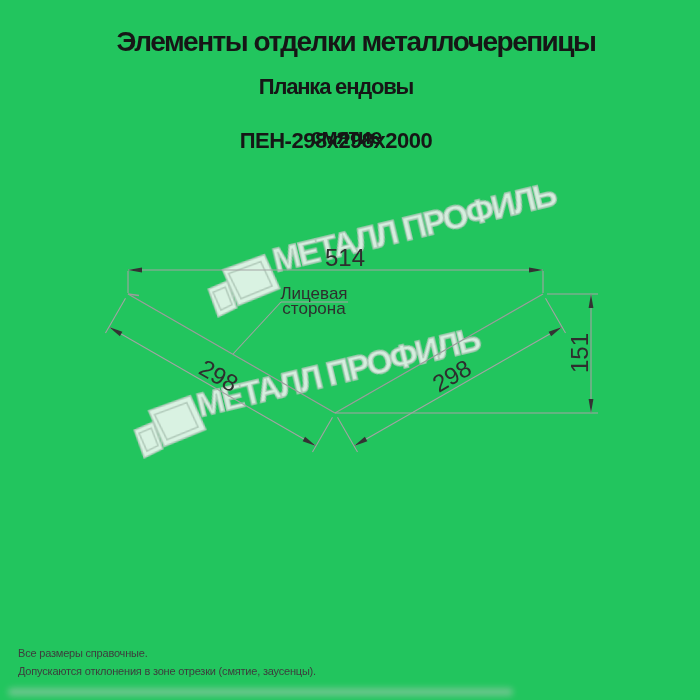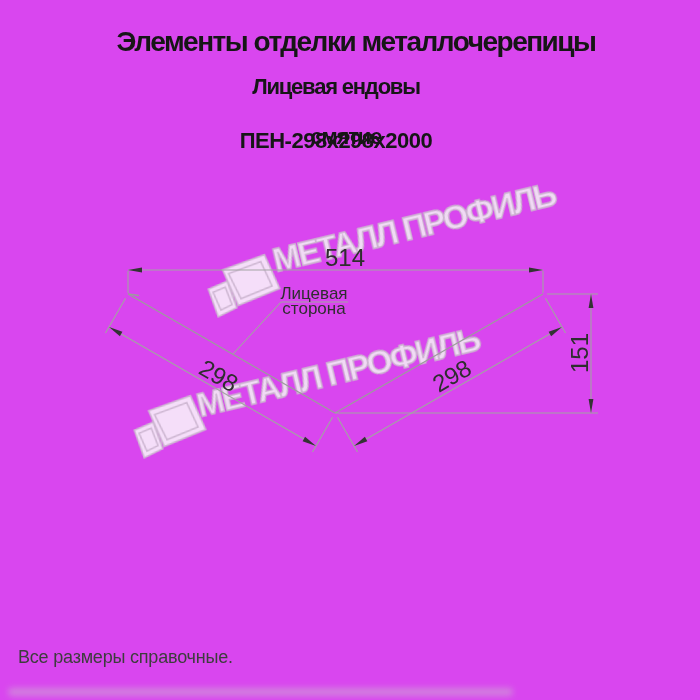--- a/index.html
+++ b/index.html
@@ -1,46 +1,46 @@
 <!DOCTYPE html>
 <html><head>
 <meta charset="utf-8">
 <style>
   html,body{margin:0;padding:0;background:#fff;}
   #app{
-    position:relative;width:700px;height:700px;background:#d946ef;overflow:hidden;
+    position:relative;width:700px;height:700px;background:#22c55e;overflow:hidden;
     font-family:"Liberation Sans", sans-serif;
     filter:blur(0.3px);
   }
   .hdr{position:absolute;left:0;width:700px;text-align:center;color:#161616;font-weight:bold;white-space:pre;}
   .title{top:26px;font-size:28px;letter-spacing:-1.5px;transform:translateX(6px);}
   .subtitle{top:74px;font-size:22px;letter-spacing:-1.2px;line-height:25px;transform:translateX(-14px);}
   .pcode{top:128px;font-size:22px;letter-spacing:-0.5px;transform:translateX(-14px);}
   svg.drawing{position:absolute;left:0;top:0;width:700px;height:700px;}
   .dimline{stroke:#a3a3a3;stroke-width:1.1;fill:none;}
   .profline{stroke:#9c9c9c;stroke-width:1.3;fill:none;}
   .arrow{fill:#333;stroke:none;}
   .dimtext{font-family:"Liberation Sans",sans-serif;font-size:24px;fill:#2e2e2e;}
   .lbltext{font-family:"Liberation Sans",sans-serif;font-size:17px;fill:#2e2e2e;}
   .wmtext{font-family:"Liberation Sans",sans-serif;font-size:33px;font-weight:bold;letter-spacing:-2px;
           fill:#f6f6f6;stroke:#c9c9c9;stroke-width:1.3px;}
   .wm{opacity:0.85;}
-  .footer-note{position:absolute;left:18px;font-size:18px;color:#3d3d3d;letter-spacing:-0.2px;white-space:pre;}
+  .footer-note{position:absolute;left:18px;font-size:11px;color:#3d3d3d;letter-spacing:-0.2px;white-space:pre;}
   .note1{top:647px;}
   .note2{top:665px;}
   .smudge{position:absolute;left:8px;top:688px;width:505px;height:8px;background:#c9c9c9;
           opacity:0.45;filter:blur(3px);border-radius:4px;}
 </style>
 </head>
 <body>
 
 <div id="app">
 
   <div class="hdr title">Элементы отделки металлочерепицы</div>
-  <div class="hdr subtitle"><span>Лицевая ендовы</span><br>
+  <div class="hdr subtitle"><span>Планка ендовы</span><br>
     <span>смятие</span></div>
   <div class="hdr pcode">ПЕН-298х298х2000</div>
 
   <svg class="drawing" viewBox="0 0 700 700">
     <defs>
       <g id="mp-logo" stroke="#cdcdcd" stroke-width="1.6" fill="#fbfbfb">
         <path d="M10,4 L54,-2 L62,34 L18,42 Z"></path>
         <path d="M15,9 L49,4 L55,30 L22,36 Z" fill="none"></path>
         <path d="M-8,20 L12,16 L16,44 L-4,49 Z"></path>
         <path d="M-4,24 L9,21.5 L12,40 L0,43 Z" fill="none"></path>
@@ -100,15 +100,16 @@
 
     <g>
       <line class="dimline" x1="281" y1="302" x2="348" y2="302"></line>
       <line class="dimline" x1="281" y1="302" x2="233" y2="354"></line>
       <text class="lbltext" x="314" y="299" text-anchor="middle">Лицевая</text>
       <text class="lbltext" x="314" y="314" text-anchor="middle">сторона</text>
     </g>
   </svg>
 
   <div class="footer-note note1">Все размеры справочные.</div>
+  <div class="footer-note note2">Допускаются отклонения в зоне отрезки (смятие, заусенцы).</div>
   <div class="smudge"></div>
 
 </div>
 
 </body></html>

